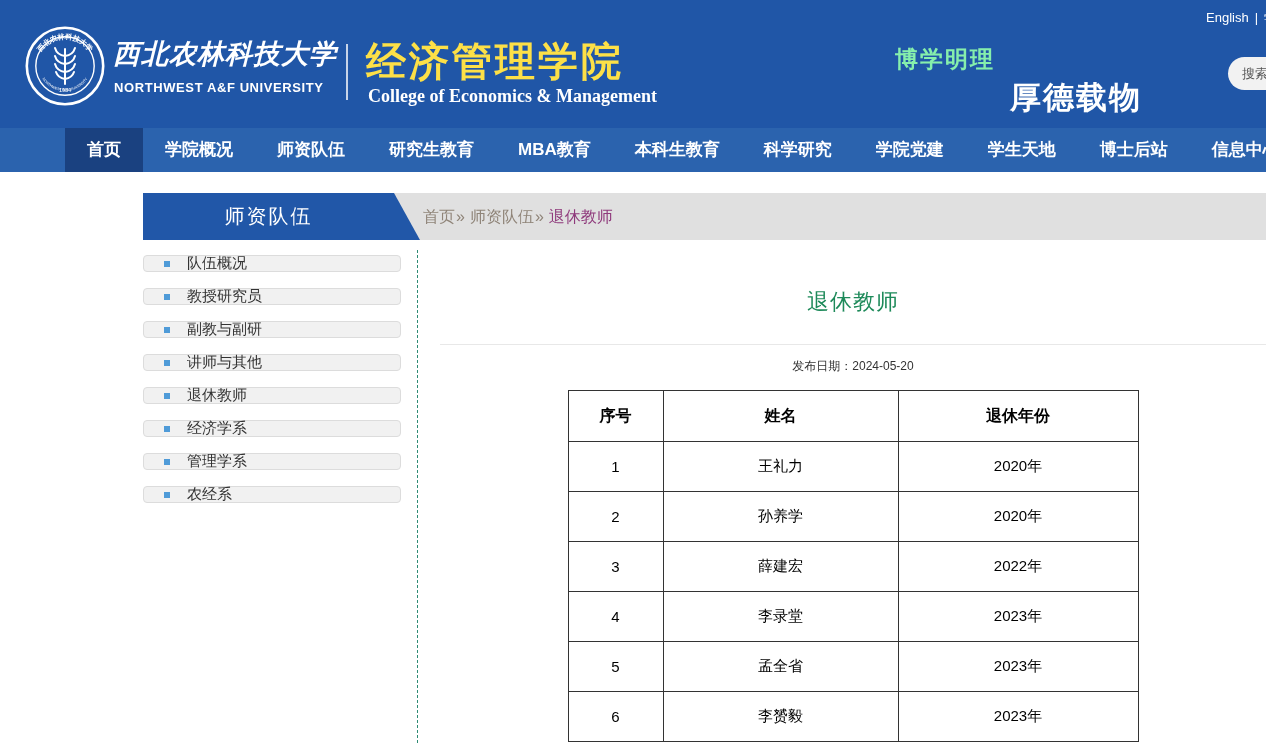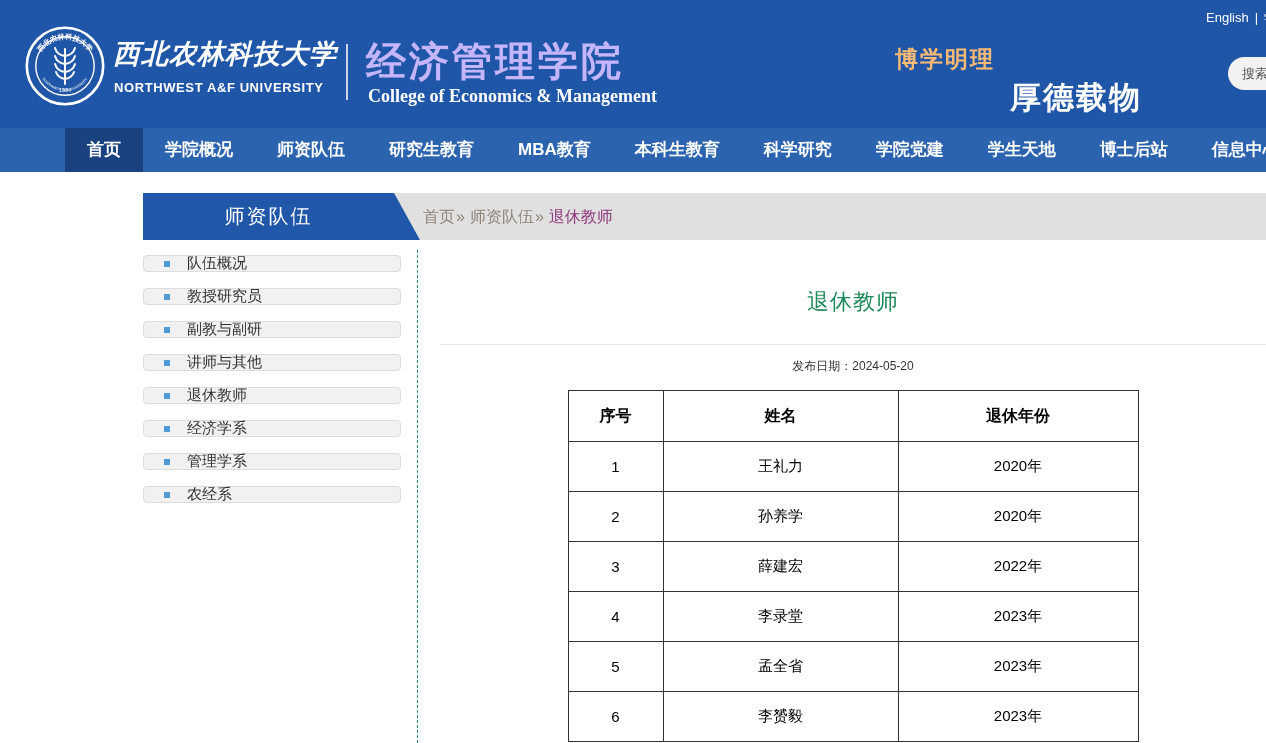--- a/index.html
+++ b/index.html
@@ -14,25 +14,25 @@
   .topbar .sep { margin:0 6px; cursor:default; }
 
   .emblem { position:absolute; left:25px; top:26px; width:80px; height:80px; cursor:pointer; }
   .univ-zh { position:absolute; left:113px; top:36px; color:#fff; white-space:nowrap;
              font-family:"DejaVu Serif", serif; font-style:italic; font-weight:bold;
              font-size:27px; letter-spacing:1px; }
   .univ-en { position:absolute; left:114px; top:80px; color:#fff; font-size:13px;
              font-weight:bold; letter-spacing:0.6px; white-space:nowrap; }
   .vdivider { position:absolute; left:346px; top:44px; width:2px; height:56px;
               background:rgba(255,255,255,0.75); }
-  .college-zh { position:absolute; left:366px; top:34px; color:#c4b5fd; font-size:40px;
+  .college-zh { position:absolute; left:366px; top:34px; color:#fde047; font-size:40px;
                 font-weight:bold; letter-spacing:3px; white-space:nowrap; }
   .college-en { position:absolute; left:368px; top:86px; color:#fff; font-size:18px;
                 font-weight:bold; white-space:nowrap;font-family:Liberation Serif, serif; }
-  .motto1 { position:absolute; left:895px; top:44px; color:#fdba74; font-size:23px;
+  .motto1 { position:absolute; left:895px; top:44px; color:#86efac; font-size:23px;
             font-weight:bold; letter-spacing:2px; white-space:nowrap; }
   .motto2 { position:absolute; left:1010px; top:77px; color:#fff; font-size:31px;
             font-weight:bold; letter-spacing:2px; white-space:nowrap; }
   .search-pill { position:absolute; left:1228px; top:57px; width:170px; height:33px;
                  border:none; outline:none; border-radius:17px; background:#f2f2f2;
                  font-size:13px; color:#555; padding:0 14px;
                  font-family:"Liberation Sans", sans-serif; }
   .search-pill::placeholder { color:#555; }
 
   

